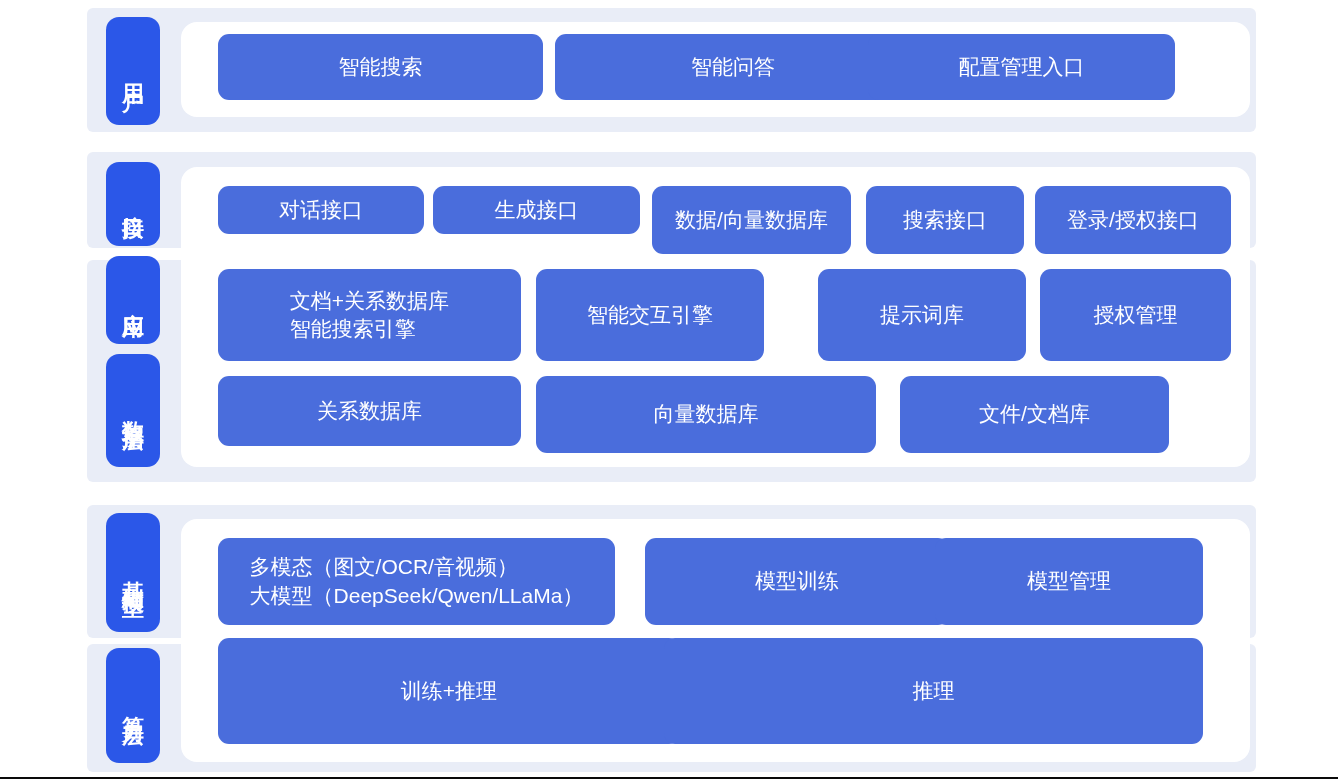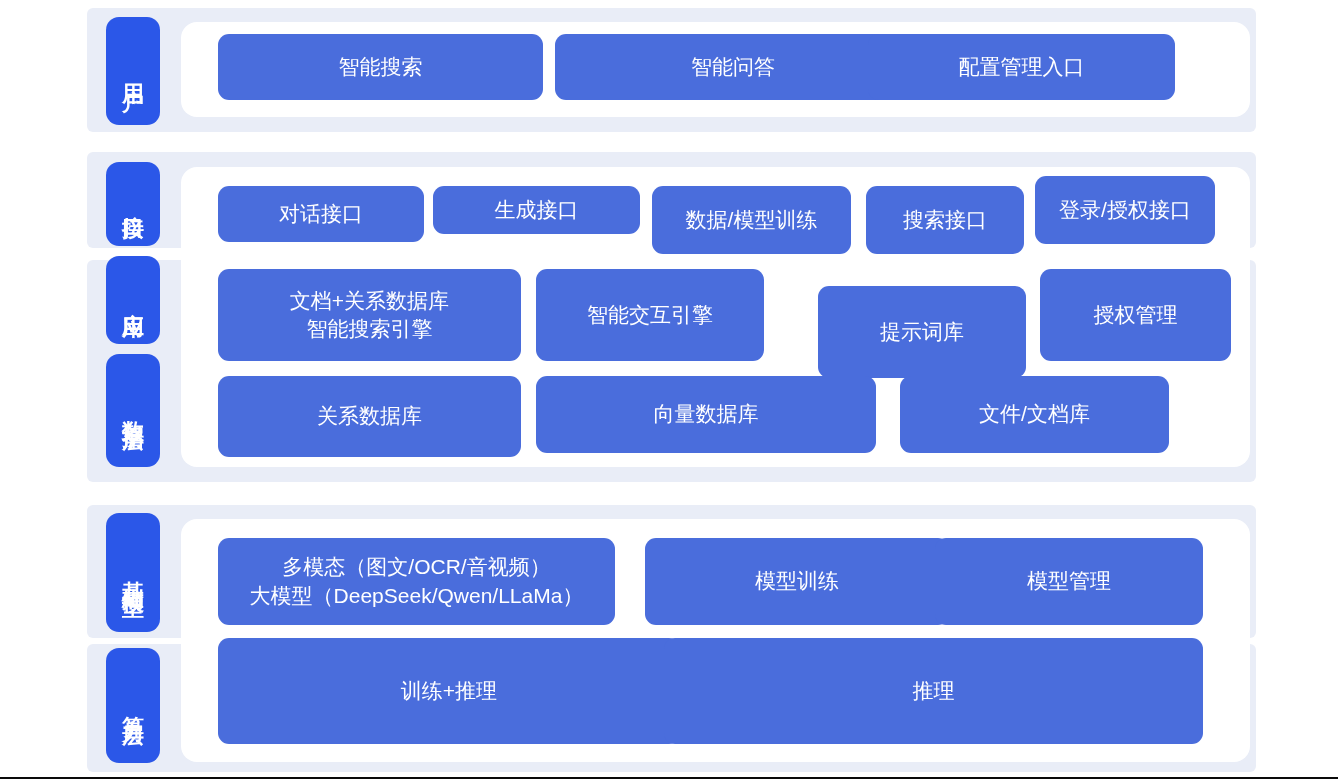--- a/index.html
+++ b/index.html
@@ -18,21 +18,21 @@
   .vlabel{
     position:absolute;background:var(--accent-label);border-radius:13px;
     color:#ffffff;font-weight:bold;font-size:22px;
     display:flex;align-items:center;justify-content:center;
     writing-mode:vertical-rl;text-orientation:upright;letter-spacing:5px;
   }
   .box{
     position:absolute;background:var(--accent-box);border-radius:11px;
     color:#ffffff;font-size:21px;line-height:1.35;
     display:flex;align-items:center;justify-content:center;
-    text-align:center;white-space:pre-line;
+    text-align:left;white-space:pre-line;
   }
   .baseline{position:absolute;left:0;top:777px;width:1338px;height:2px;background:var(--baseline);}
 </style>
 </head>
 <body>
 
 <div class="stage">
 
   <div class="panel" style="left:87px;top:8px;width:1169px;height:124px"></div>
   <div class="panel" style="left:87px;top:152px;width:1169px;height:96px"></div>
@@ -48,33 +48,33 @@
   <div class="vlabel" style="left:106px;top:162px;width:54px;height:84px">接口</div>
   <div class="vlabel" style="left:106px;top:256px;width:54px;height:88px">应用</div>
   <div class="vlabel" style="left:106px;top:354px;width:54px;height:113px">数据层</div>
   <div class="vlabel" style="left:106px;top:513px;width:54px;height:119px">基础模型</div>
   <div class="vlabel" style="left:106px;top:648px;width:54px;height:115px">算力层</div>
 
   <div class="box" style="left:218px;top:34px;width:325px;height:66px">智能搜索</div>
   <div class="box" style="left:555px;top:34px;width:356px;height:66px">智能问答</div>
   <div class="box" style="left:868px;top:34px;width:307px;height:66px">配置管理入口</div>
 
-  <div class="box" style="left:218px;top:186px;width:206px;height:56px">对话接口</div>
+  <div class="box" style="left:218px;top:186px;width:206px;height:48px">对话接口</div>
   <div class="box" style="left:433px;top:186px;width:207px;height:48px">生成接口</div>
-  <div class="box" style="left:652px;top:186px;width:199px;height:68px">数据/模型训练</div>
+  <div class="box" style="left:652px;top:186px;width:199px;height:68px">数据/向量数据库</div>
   <div class="box" style="left:866px;top:186px;width:158px;height:68px">搜索接口</div>
-  <div class="box" style="left:1035px;top:176px;width:180px;height:68px">登录/授权接口</div>
+  <div class="box" style="left:1035px;top:186px;width:196px;height:68px">登录/授权接口</div>
 
   <div class="box" style="left:218px;top:269px;width:303px;height:92px">文档+关系数据库
 智能搜索引擎</div>
   <div class="box" style="left:536px;top:269px;width:228px;height:92px">智能交互引擎</div>
-  <div class="box" style="left:818px;top:286px;width:208px;height:92px">提示词库</div>
+  <div class="box" style="left:818px;top:269px;width:208px;height:92px">提示词库</div>
   <div class="box" style="left:1040px;top:269px;width:191px;height:92px">授权管理</div>
 
-  <div class="box" style="left:218px;top:376px;width:303px;height:81px">关系数据库</div>
+  <div class="box" style="left:218px;top:376px;width:303px;height:70px">关系数据库</div>
   <div class="box" style="left:536px;top:376px;width:340px;height:77px">向量数据库</div>
   <div class="box" style="left:900px;top:376px;width:269px;height:77px">文件/文档库</div>
 
   <div class="box" style="left:218px;top:538px;width:397px;height:87px">多模态（图文/OCR/音视频）
 大模型（DeepSeek/Qwen/LLaMa）</div>
   <div class="box" style="left:645px;top:538px;width:304px;height:87px">模型训练</div>
   <div class="box" style="left:935px;top:538px;width:268px;height:87px">模型管理</div>
 
   <div class="box" style="left:218px;top:638px;width:462px;height:106px">训练+推理</div>
   <div class="box" style="left:664px;top:638px;width:539px;height:106px">推理</div>

